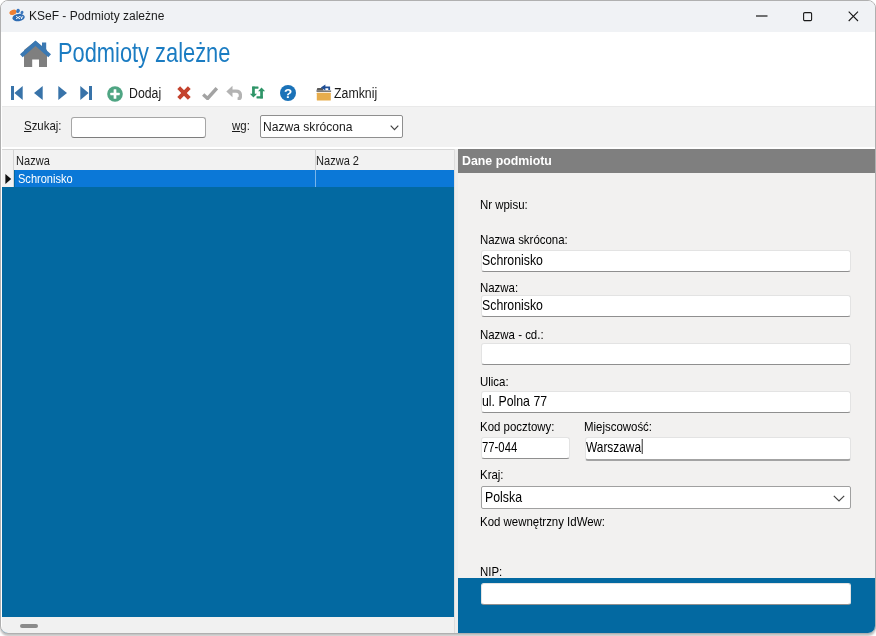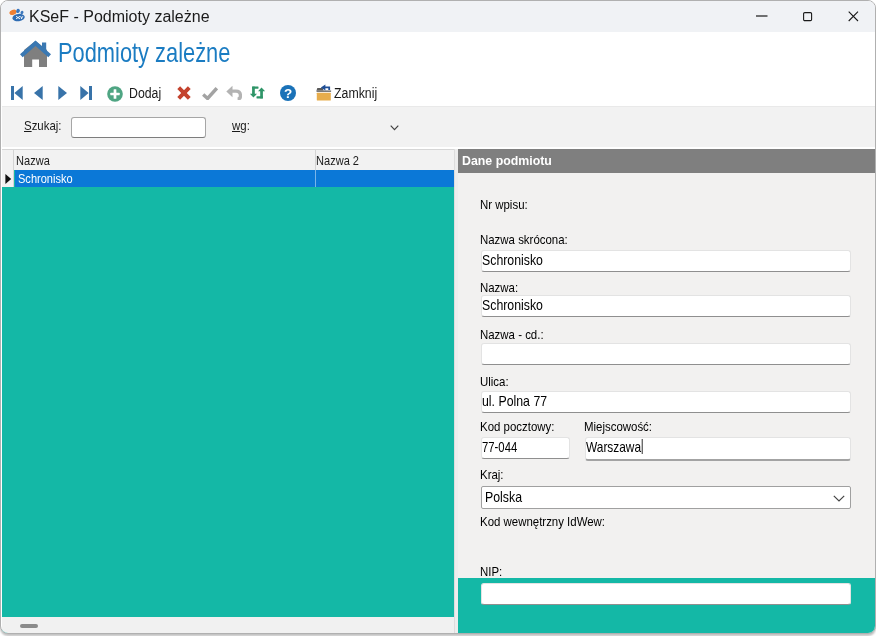--- a/index.html
+++ b/index.html
@@ -3,34 +3,34 @@
 <meta charset="utf-8">
 <style>
   html,body{margin:0;padding:0;background:#ffffff;width:876px;height:636px;overflow:hidden;}
   *{box-sizing:border-box;font-family:"Liberation Sans",sans-serif;}
   #win{position:absolute;left:0;top:0;width:876px;height:634px;background:#fff;
        border:1px solid #b0b0b0;border-radius:8px;overflow:hidden;
        box-shadow:0 2px 2px rgba(120,120,120,.45);}
   .abs{position:absolute;}
   
   #titlebar{position:absolute;left:0;top:0;width:100%;height:31px;background:#f0f2f5;}
-  #title-text{position:absolute;left:28px;top:0;height:31px;line-height:31px;font-size:16px;color:#1b1b1b;}
+  #title-text{position:absolute;left:28px;top:0;height:31px;line-height:31px;font-size:12px;color:#1b1b1b;}
   
   #pagehdr{position:absolute;left:57px;top:35.5px;font-size:28px;color:#1b7cc2;line-height:32px;transform:scaleX(.78);transform-origin:0 50%;white-space:nowrap;}
   
   .tbtext{position:absolute;top:85px;font-size:14px;color:#1a1a1a;line-height:15px;transform:scaleX(.88);transform-origin:0 50%;white-space:nowrap;}
   
   #searchband{position:absolute;left:1px;top:105px;width:874px;height:41px;background:#f2f2f2;border-top:1px solid #e9e9e9;}
   .sblbl{position:absolute;font-size:13px;color:#1a1a1a;line-height:16px;transform:scaleX(.88);transform-origin:0 50%;white-space:nowrap;}
   #searchinput{position:absolute;left:70px;top:116px;width:135px;height:21px;background:#fff;
     border:1px solid #a6a6a6;border-bottom-color:#7d7d7d;border-radius:3px;}
   #wgselect{position:absolute;left:259px;top:114px;width:143px;height:23px;background:#fff;
     border:1px solid #8f8f8f;border-radius:2px;font-size:13px;color:#1a1a1a;line-height:21px;padding-left:2px;}
   
-  #main{position:absolute;left:1px;top:148px;width:874px;height:485px;background:#14b8a6;padding-left:41px;}
+  #main{position:absolute;left:1px;top:148px;width:874px;height:485px;background:#0369a1;padding-left:41px;}
   
   #tblhdr{position:absolute;left:0;top:0;width:452px;height:21px;background:#f2f2f2;border-top:1px solid #d6d6d6;}
   #gutterhdr{position:absolute;left:0;top:0;width:12px;height:21px;border-right:1px solid #d4d4d4;}
   .thtext{position:absolute;top:3px;font-size:13px;color:#1a1a1a;line-height:16px;transform:scaleX(.85);transform-origin:0 50%;white-space:nowrap;}
   #colsep{position:absolute;left:313px;top:0;width:1px;height:21px;background:#d4d4d4;}
   #row1{position:absolute;left:0;top:21px;width:452px;height:17px;}
   #gutter1{position:absolute;left:0;top:0;width:12px;height:17px;background:#f2f2f2;border-right:1px solid #d4d4d4;}
   #rowblue{position:absolute;left:13px;top:0;width:439px;height:17px;background:#0b78d7;}
   #rowsep{position:absolute;left:300px;top:0;width:1px;height:17px;background:rgba(255,255,255,.45);}
   #rowtext{position:absolute;left:3px;top:1px;font-size:13px;color:#fff;line-height:15px;transform:scaleX(.85);transform-origin:0 50%;white-space:nowrap;}
@@ -139,20 +139,21 @@
     <rect x="1.8" y="8.7" width="14" height="7.8" rx="0.6" fill="#e7ad4c"></rect>
     <path d="M10 3.4 L14.2 3.4 L14.2 6.1" stroke="#1f4e96" stroke-width="1.8" fill="none"></path>
     <polygon points="10.4,0.4 5.8,3.4 10.4,6.4" fill="#1f4e96"></polygon>
   </svg>
   <div class="tbtext" style="left:333px;">Zamknij</div>
 
   <div id="searchband"></div>
   <div class="sblbl" style="left:23px;top:117px;"><u>S</u>zukaj:</div>
   <div id="searchinput"></div>
   <div class="sblbl" style="left:231px;top:117px;"><u>w</u>g:</div>
+  <div id="wgselect"><span class="tx88" style="transform:scaleX(.93)">Nazwa skrócona</span></div>
   <svg class="chev" style="left:389px;top:123.5px" width="9" height="6" viewBox="0 0 9 6">
       <path d="M0.7 0.7 L4.5 4.6 L8.3 0.7" stroke="#444" stroke-width="1.2" fill="none"></path>
     </svg>
 
   <div id="main">
     <div id="tblhdr">
       <div id="gutterhdr"></div>
       <div class="thtext" style="left:14px;">Nazwa</div>
       <div class="thtext" style="left:314px;">Nazwa 2</div>
       <div id="colsep"></div>

